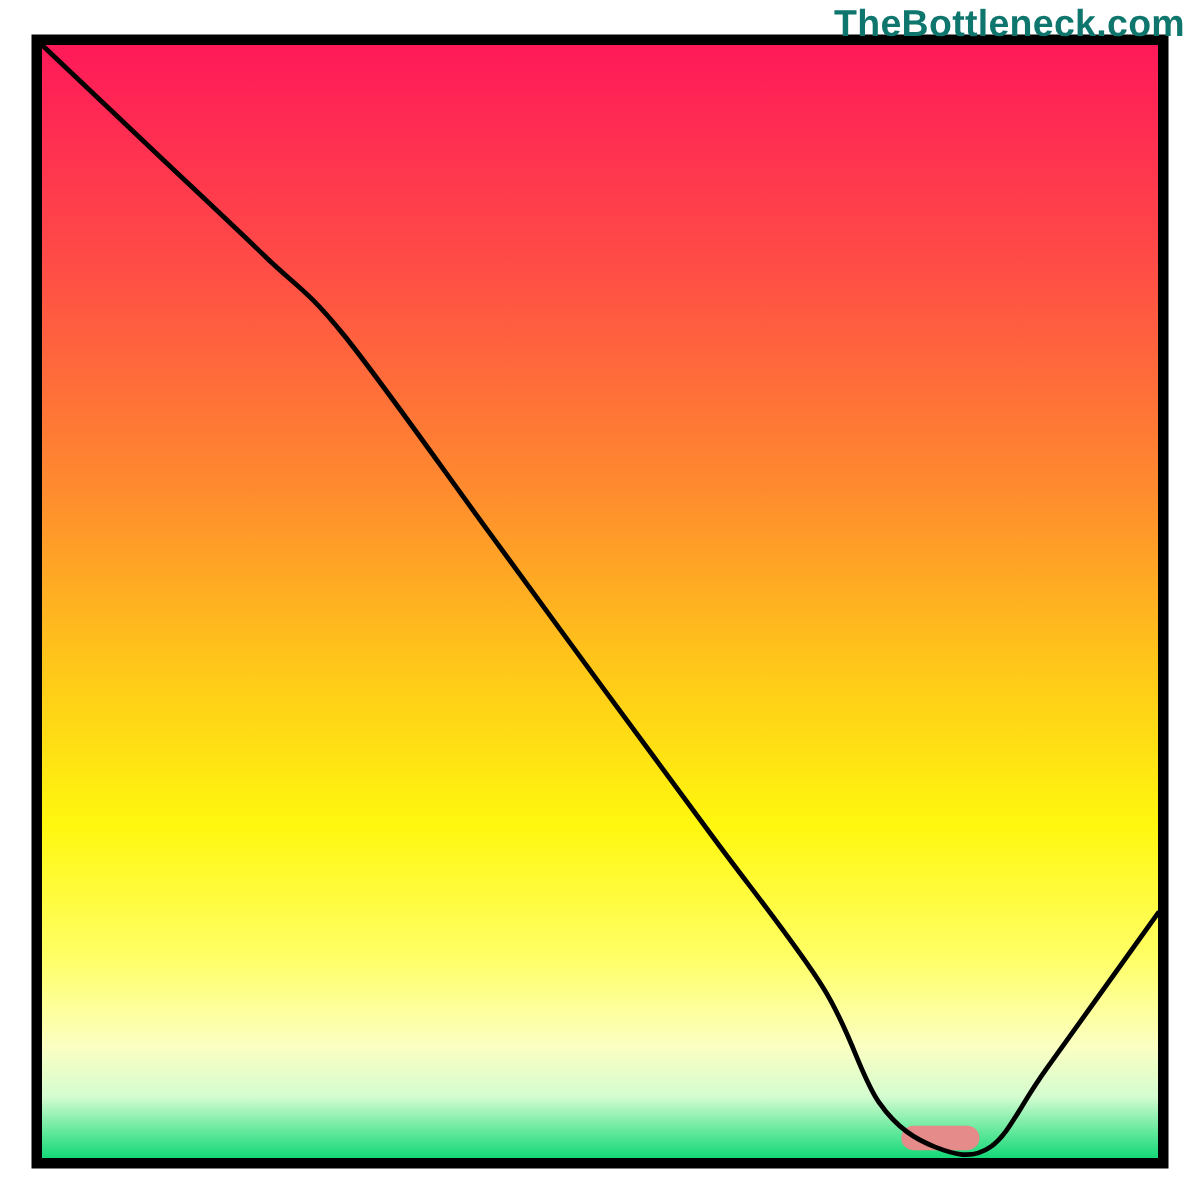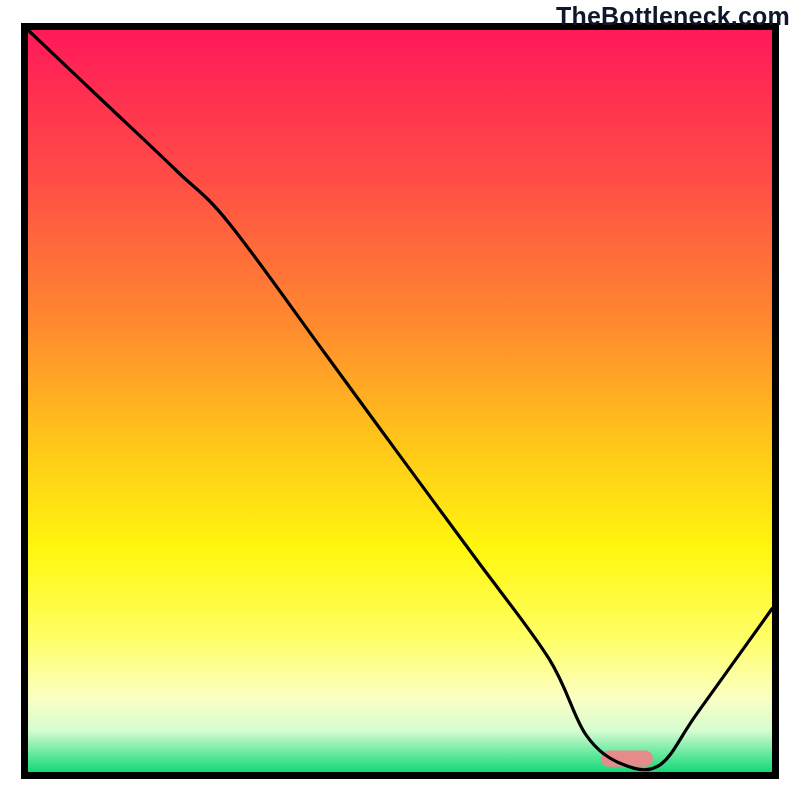--- a/index.html
+++ b/index.html
@@ -14,21 +14,21 @@
     position: relative;
     width: 800px;
     height: 800px;
   }
   .watermark {
     position: absolute;
     top: 2px;
     right: 10px;
     font-size: 25px;
     font-weight: 600;
-    color: #0f172a;
+    color: #0f766e;
     letter-spacing: 0.2px;
   }
   svg {
     display: block;
   }
 </style>
 </head>
 <body>
 
 <div class="container">

